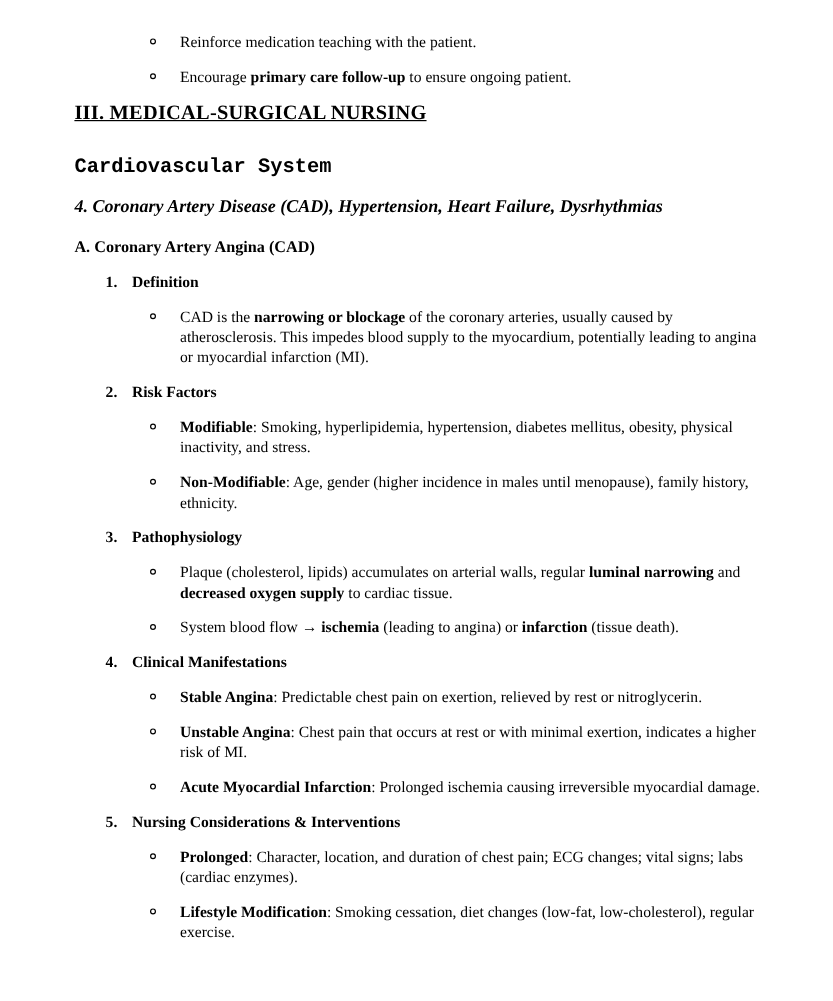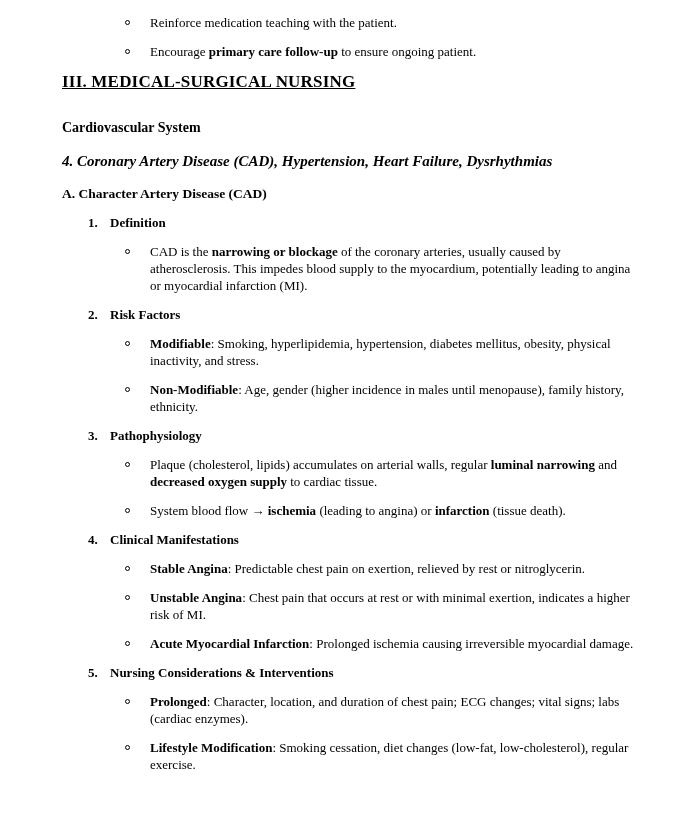--- a/index.html
+++ b/index.html
@@ -9,36 +9,37 @@
       height: 834px;
       overflow: hidden;
       font-family: "Liberation Serif", "DejaVu Serif", serif;
       color: #000000;
       background: #ffffff;
     }
     .page {
       width: 694px;
       height: 834px;
       background: #ffffff;
-      padding: 14px 56px 10px 62px;
+      padding: 26px 56px 10px 62px;
     }
     
     .block-h1 {
       font-size: 17px;
       line-height: 20px;
       font-weight: bold;
       margin: 2px 0 26px 0;
       letter-spacing: 0.2px;
     }
     .block-h1 .content { text-decoration: underline; text-align: center; }
     .block-h2 {
-      font-size: 14px;
+      font-size: 17px;
       line-height: 19px;
       font-weight: bold;
       margin: 0 0 15px 0;
+      font-family: Liberation Mono, monospace;
     }
     .block-h3 {
       font-size: 15px;
       line-height: 19px;
       font-weight: bold;
       font-style: italic;
       margin: 0 0 14px 0;
     }
     .block-h4 {
       font-size: 13.5px;
@@ -90,21 +91,21 @@
       </div>
       <div class="block-bullet">
         <span class="bullet-glyph">
           <span class="bullet-circle"></span>
         </span>
         <span class="content"><span>Encourage </span><span class="b">primary care follow-up</span><span> to ensure ongoing patient.</span></span>
       </div>
       <div class="block-h1"><span class="content"><span>III. MEDICAL-SURGICAL NURSING</span></span></div>
       <div class="block-h2"><span class="content"><span>Cardiovascular System</span></span></div>
       <div class="block-h3"><span class="content"><span>4. Coronary Artery Disease (CAD), Hypertension, Heart Failure, Dysrhythmias</span></span></div>
-      <div class="block-h4"><span class="content"><span>A. Character Artery Disease (CAD)</span></span></div>
+      <div class="block-h4"><span class="content"><span>A. Coronary Artery Angina (CAD)</span></span></div>
       <div class="block-numbered">
         <span class="marker">1.</span>
         <span class="content"><span class="b">Definition</span></span>
       </div>
       <div class="block-bullet">
         <span class="bullet-glyph">
           <span class="bullet-circle"></span>
         </span>
         <span class="content"><span>CAD is the </span><span class="b">narrowing or blockage</span><span> of the coronary arteries, usually caused by atherosclerosis. This impedes blood supply to the myocardium, potentially leading to angina or myocardial infarction (MI).</span></span>
       </div>

